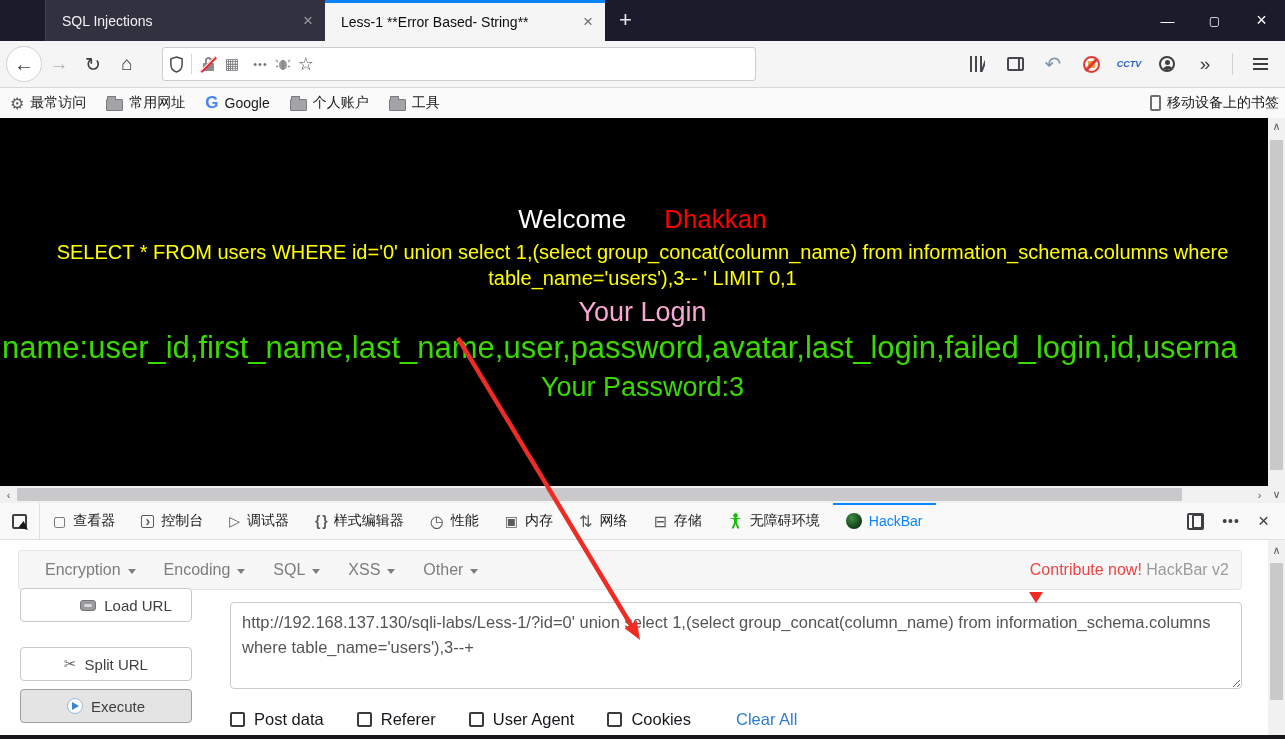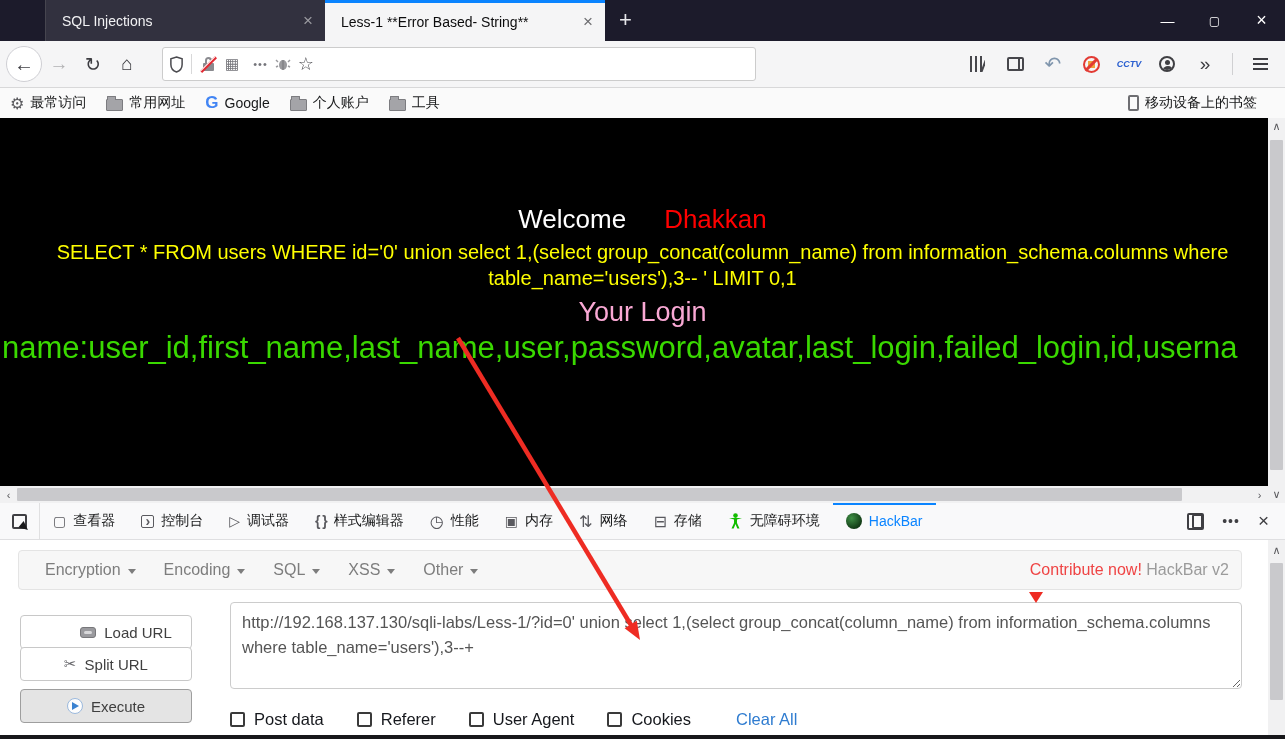--- a/index.html
+++ b/index.html
@@ -54,21 +54,21 @@
   .nav-sep { width:1px; height:22px; background:#d0d0d2; margin:0 6px; }
 
   
   #bmbar { left:0; top:88px; width:1285px; height:30px; background:#fafafa; display:flex; align-items:center; font-size:14px; color:#18191a; }
   .bm { display:flex; align-items:center; gap:6px; padding:0 10px; height:30px; }
   .icon-gear { color:#5a5a5e; font-size:16px; }
   .icon-folder { width:17px; height:12px; background:#a4a4a8; border:1px solid #7c7c80; border-radius:1px; position:relative; margin-top:3px; }
   .icon-folder::before { content:""; position:absolute; left:0px; top:-4px; width:7px; height:3px; background:#a4a4a8; border:1px solid #7c7c80; border-bottom:none; border-radius:1px 1px 0 0; }
   .icon-g { color:#4285F4; font-weight:bold; font-size:17px; }
   .icon-phone { width:11px; height:16px; border:2px solid #6e6e72; border-radius:2px; }
-  .bm-right { margin-left:auto; padding-right:28px; }
+  .bm-right { margin-left:auto; padding-right:6px; }
 
   
   #content { left:0; top:118px; width:1285px; height:368px; background:#000; overflow:hidden; padding-top:86px; }
   .welcome-line { text-align:center; font-size:26px; color:#fff; white-space:nowrap; }
   .welcome-name { color:#ff0000; margin-left:38px; }
   .sql-line { text-align:center; font-size:20px; line-height:26px; color:#ffff00; width:1262px; margin:4px auto 0; }
   .login-label { text-align:center; font-size:27px; color:#f9a8d4; margin-top:6px; }
   .login-value { font-size:31px; color:#3ad900; white-space:nowrap; margin-top:2px; padding-left:2px; }
   .pwd-label { text-align:center; font-size:27px; color:#3ad900; margin-top:6px; }
 
@@ -230,20 +230,21 @@
       <span class="icon-phone"></span>
       <span>移动设备上的书签</span>
     </div>
 </div>
 
 <div class="abs" id="content">
   <div class="welcome-line"><span>Welcome</span><span class="welcome-name">Dhakkan</span></div>
   <div class="sql-line">SELECT * FROM users WHERE id='0' union select 1,(select group_concat(column_name) from information_schema.columns where table_name='users'),3-- ' LIMIT 0,1</div>
   <div class="login-label">Your Login</div>
   <div class="login-value">name:user_id,first_name,last_name,user,password,avatar,last_login,failed_login,id,userna</div>
+  <div class="pwd-label">Your Password:3</div>
 </div>
 
 <div class="abs sb-track" id="vscroll-page">
   <div class="sb-b sb-btn" style="top:0;">∧</div>
   <div class="thumb"></div>
   <div class="sb-b sb-btn" style="top:368px;">∨</div>
 </div>
 
 <div class="abs sb-track" id="hscroll-page">
   <div class="sb-b sb-btn" style="left:0;height:17px;">‹</div>
@@ -325,21 +326,21 @@
         <span>XSS</span>
         <span class="caret"></span>
       </div>
     <div class="hb-menu">
         <span>Other</span>
         <span class="caret"></span>
       </div>
     <div class="hb-contrib"><a href="#">Contribute now!</a><span class="hb-ver"> HackBar v2</span></div>
   </div>
 
-  <div class="hb-btn" style="top:75px;padding-left:40px;">
+  <div class="hb-btn" style="top:48px;padding-left:40px;">
       <span class="icon-link"></span>
       <span>Load URL</span>
     </div>
   <div class="hb-btn" style="top:107px;">
       <span class="icon-scissors">✂</span>
       <span>Split URL</span>
     </div>
   <div class="hb-btn" id="btn-exec" style="top:149px;">
       <span class="icon-play"></span>
       <span>Execute</span>

